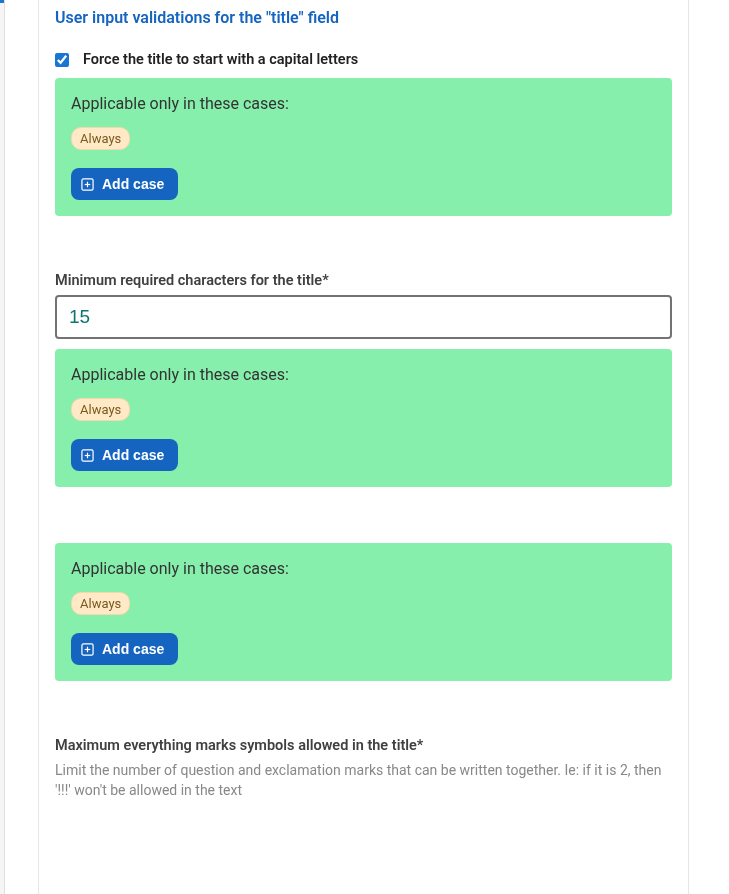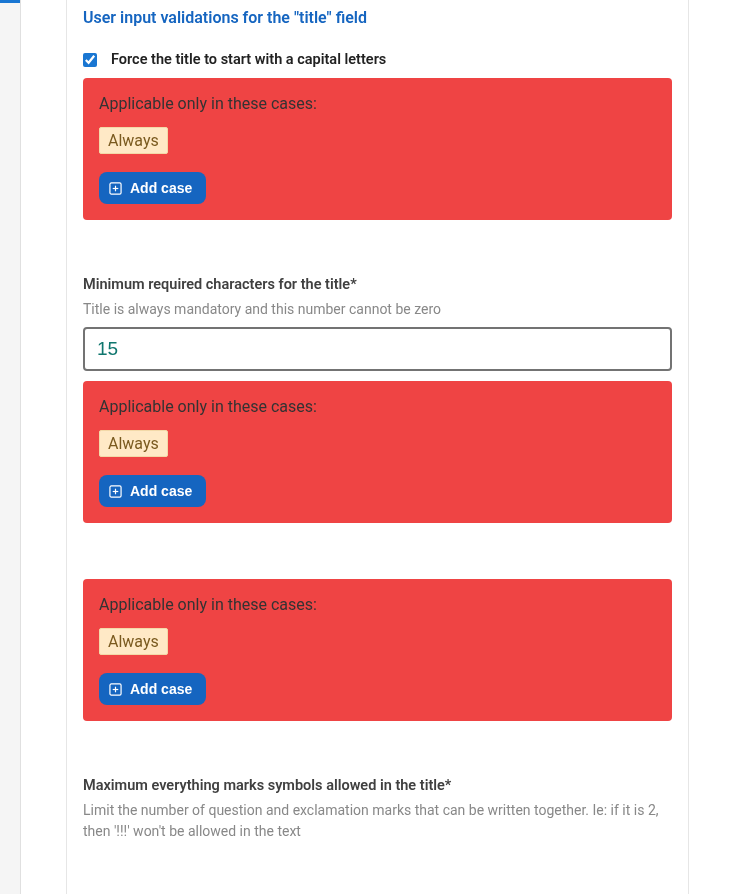--- a/index.html
+++ b/index.html
@@ -19,22 +19,22 @@
       position: absolute;
       top: 0;
       left: 0;
       right: 0;
       height: 3px;
       background: #1976d2;
     }
     .outer-container {
       background: #fff;
       border-left: 1px solid #e0e0e0;
-      margin-left: 20px;
-      padding-left: 12px;
+      margin-left: 4px;
+      padding-left: 0;
       height: 894px;
       position: relative;
     }
     .inner-container {
       background: #fff;
       margin-left: 33px;
       margin-right: 40px;
       border-left: 1px solid #e6e6e6;
       border-right: 1px solid #e6e6e6;
       padding: 6px 16px 20px 16px;
@@ -58,38 +58,38 @@
       height: 14px;
       margin-right: 14px;
       accent-color: #1976d2;
     }
     .checkbox-label {
       font-size: 14.5px;
       font-weight: 600;
       color: #222;
     }
     .case-block {
-      background: #ef4444;
+      background: #86efac;
       border-radius: 4px;
       padding: 16px 16px 16px 16px;
       margin-bottom: 56px;
     }
     .applicable-title {
       font-size: 16px;
       color: #333;
       font-weight: 400;
       margin-bottom: 14px;
     }
     .tag {
       display: inline-block;
       background: #ffe9c6;
       color: #7a5a1f;
-      border-radius: 2px;
+      border-radius: 10px;
       padding: 3px 8px;
-      font-size: 16px;
+      font-size: 13px;
       margin-bottom: 18px;
       border: 1px solid #f3d9a8;
     }
     .add-case-btn {
       display: inline-flex;
       align-items: center;
       background: #1565c0;
       color: #fff;
       border: none;
       border-radius: 8px;
@@ -162,21 +162,20 @@
               <line x1="4" y1="7" x2="10" y2="7"></line>
             </svg>
           </span>
           <span>Add case</span>
         </button>
       </div>
     </div>
 
     <div class="field-group">
       <span class="field-label">Minimum required characters for the title*</span>
-      <div class="field-hint">Title is always mandatory and this number cannot be zero</div>
       <input type="text" class="text-input" value="15" style="">
     </div>
 
     <div class="case-block">
       <div class="applicable-title">Applicable only in these cases:</div>
       <span class="tag">Always</span>
       <div>
         <button class="add-case-btn">
           <span class="plus-icon">
             <svg viewBox="0 0 14 14" fill="none" stroke="currentColor" stroke-width="1.3">

